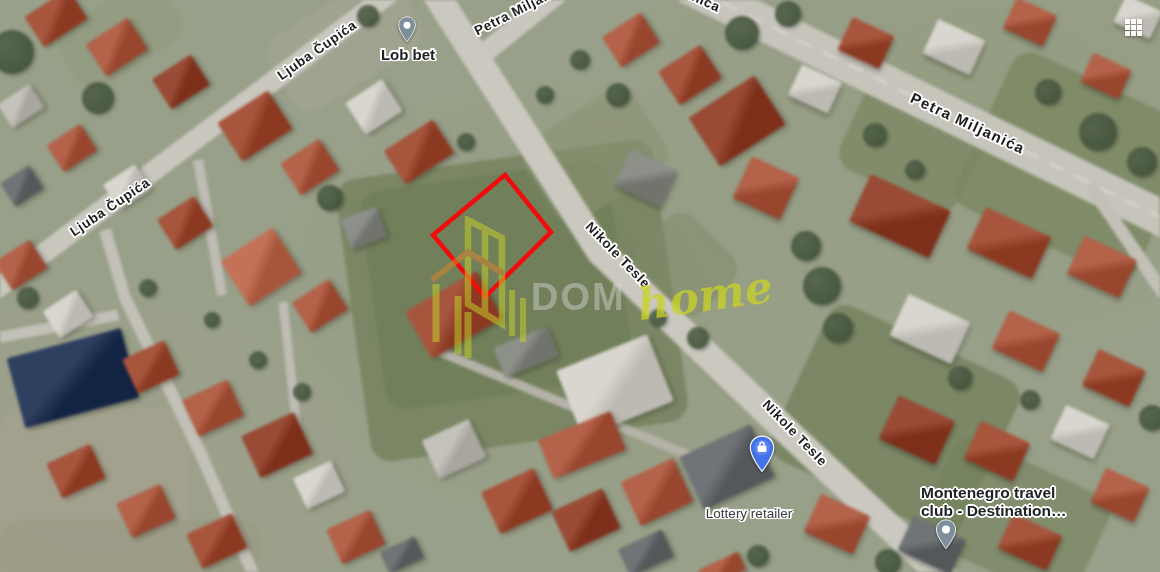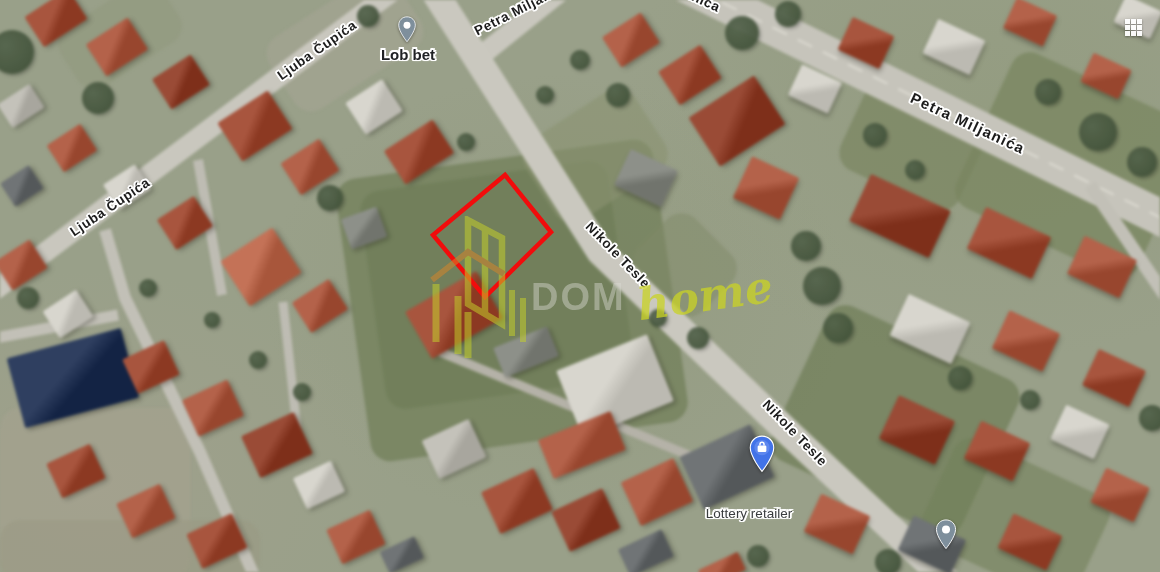--- a/index.html
+++ b/index.html
@@ -195,20 +195,24 @@
       <circle cx="12" cy="11.3" r="6.8" fill="#5d87ef"></circle>
       <path d="M10.2 9.4V8.3a1.8 1.8 0 0 1 3.6 0v1.1" stroke="#ffffff" stroke-width="1.3" fill="none"></path>
       <rect x="8.1" y="9.4" width="7.8" height="5.7" rx="1.1" fill="#ffffff"></rect>
     </svg>
     <div class="poi-label poi-sub" style="left:749px;top:493px;transform:translate(-50%,-50%);font-size:13.5px;pointer-events:auto">Lottery retailer</div>
 
     <svg class="pin" style="left:946px;top:550px;pointer-events:auto" width="22" height="31" viewBox="0 0 24 34">
       <path d="M12 1C6 1 1.5 5.6 1.5 11.5c0 8 10.5 21 10.5 21s10.5-13 10.5-21C22.5 5.6 18 1 12 1z" fill="#7e8f9c" stroke="#ffffff" stroke-width="1"></path>
       <circle cx="12" cy="11.5" r="4.4" fill="#ffffff"></circle>
     </svg>
+    <div class="poi-label" style="left:921px;top:484px;font-size:15.5px;line-height:17.5px;pointer-events:auto">
+      <div>Montenegro travel</div>
+      <div>club - Destination…</div>
+    </div>
   </div>
 
   <div class="watermark">
     <svg style="position:absolute;left:424px;top:216px" width="110" height="150" viewBox="0 0 110 150" opacity="0.68">
       <path d="M44,4 L78,22 L78,108 L44,88 Z" stroke="#c5cf2b" stroke-width="6.5" fill="none"></path>
       <path d="M61,13 L61,98" stroke="#c5cf2b" stroke-width="6.5"></path>
       <path d="M8,64 L44,36 L80,58" stroke="#d4872c" stroke-width="6" fill="none"></path>
       <path d="M12,68 L12,126" stroke="#c5cf2b" stroke-width="7"></path>
       <path d="M34,80 L34,138" stroke="#c5cf2b" stroke-width="7"></path>
       <path d="M44,96 L44,142" stroke="#c5cf2b" stroke-width="7"></path>

